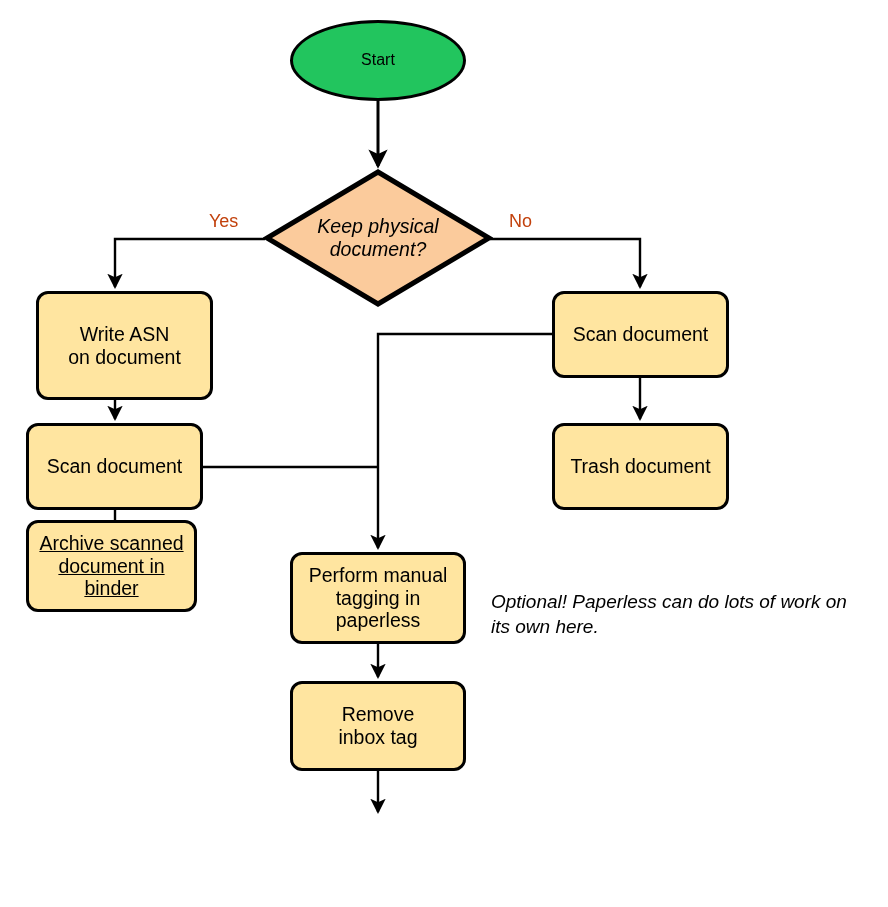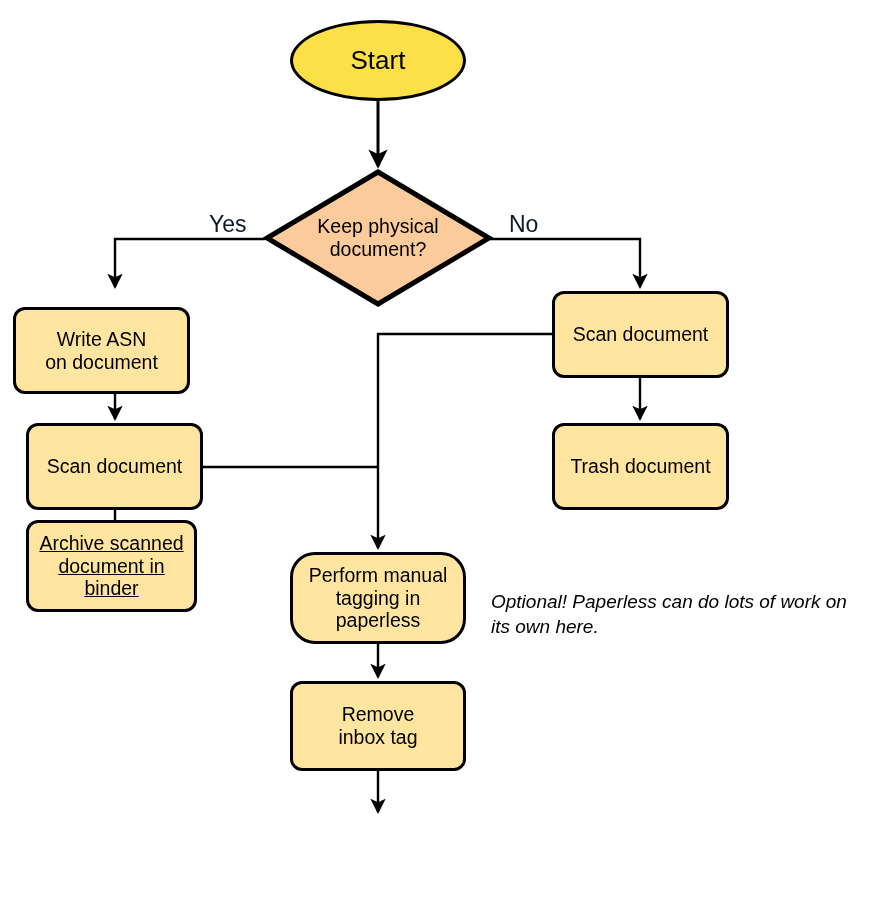--- a/index.html
+++ b/index.html
@@ -35,46 +35,47 @@
     line-height: 1.16;
     white-space: pre-line;
   }
   .node-process {
     background: #ffe5a0;
     border: 3px solid #000000;
     border-radius: 12px;
     font-size: 19.5px;
   }
   .node-terminator {
-    background: #fde047;
+    background: #22c55e;
     border: 3px solid #000000;
     border-radius: 50%;
-    font-size: 26px;
+    font-size: 16px;
   }
   .node-decision {
     background: transparent;
     border: 0;
     font-size: 19.5px;
     z-index: 3;
   }
   .decision-shape {
     position: absolute;
     left: 0;
     top: 0;
     width: 100%;
     height: 100%;
   }
   .decision-label {
     position: relative;
     z-index: 2;
+    font-style: italic;
   }
   .edge-label {
     position: absolute;
-    font-size: 23px;
-    color: #0f172a;
+    font-size: 18px;
+    color: #c2410c;
     white-space: nowrap;
   }
   .annotation {
     position: absolute;
     font-size: 19px;
     font-style: italic;
     color: #000000;
     line-height: 1.3;
     white-space: pre-line;
   }
@@ -122,21 +123,21 @@
     <svg class="decision-shape" viewBox="0 0 230 140" preserveAspectRatio="none" xmlns="http://www.w3.org/2000/svg">
       <polygon points="115,4 226,70 115,136 4,70" fill="#fbcb9c" stroke="#000000" stroke-width="5"></polygon>
     </svg>
     <span class="decision-label">Keep physical
 document?</span>
   </div>
 
   <div class="edge-label" style="left:209px; top:211px;">Yes</div>
   <div class="edge-label" style="left:509px; top:211px;">No</div>
 
-  <div class="node node-process" style="left:13px; top:291px; width:177px; height:87px;margin-top:16px;">
+  <div class="node node-process" style="left:36px; top:291px; width:177px; height:109px;">
     <span>Write ASN
 on document</span>
   </div>
 
   <div class="node node-process" style="left:26px; top:423px; width:177px; height:87px;">
     <span>Scan document</span>
   </div>
 
   <div class="node node-process" style="left:26px; top:520px; width:171px; height:92px;text-decoration:underline;">
     <span>Archive scanned
@@ -145,21 +146,21 @@
   </div>
 
   <div class="node node-process" style="left:552px; top:291px; width:177px; height:87px;">
     <span>Scan document</span>
   </div>
 
   <div class="node node-process" style="left:552px; top:423px; width:177px; height:87px;">
     <span>Trash document</span>
   </div>
 
-  <div class="node node-process" style="left:290px; top:552px; width:176px; height:92px;border-radius:25px;">
+  <div class="node node-process" style="left:290px; top:552px; width:176px; height:92px;">
     <span>Perform manual
 tagging in
 paperless</span>
   </div>
 
   <div class="node node-process" style="left:290px; top:681px; width:176px; height:90px;text-align:center;">
     <span>Remove
 inbox tag</span>
   </div>
 

